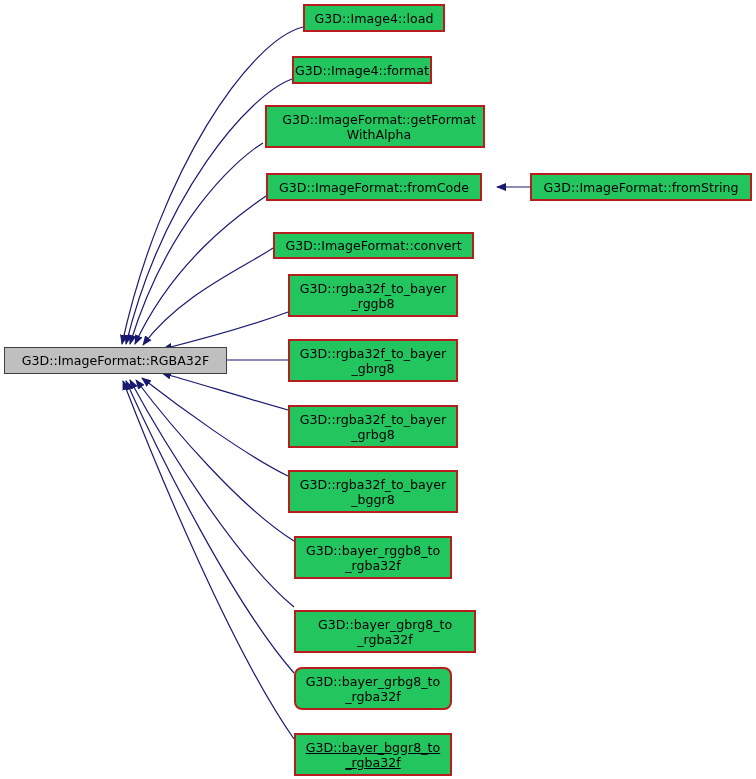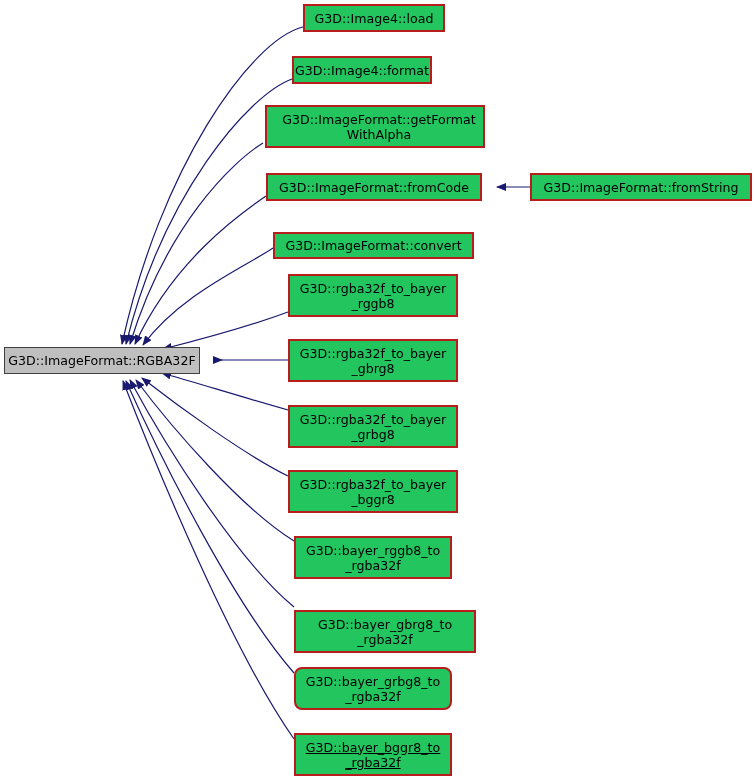--- a/index.html
+++ b/index.html
@@ -64,21 +64,21 @@
         <path d="M288,410 C252,400 197,383 162,373" fill="none" stroke="#191970" stroke-width="1.2" marker-end="url(#arrow)"></path>
         <path d="M288,476 C245,455 178,406 142,378" fill="none" stroke="#191970" stroke-width="1.2" marker-end="url(#arrow)"></path>
         <path d="M294,541 C242,509 172,428 136,380" fill="none" stroke="#191970" stroke-width="1.2" marker-end="url(#arrow)"></path>
         <path d="M294,607 C238,561 166,447 130,380" fill="none" stroke="#191970" stroke-width="1.2" marker-end="url(#arrow)"></path>
         <path d="M294,673 C235,606 162,461 126,381" fill="none" stroke="#191970" stroke-width="1.2" marker-end="url(#arrow)"></path>
         <path d="M294,739 C233,652 159,474 123,381" fill="none" stroke="#191970" stroke-width="1.2" marker-end="url(#arrow)"></path>
         <path d="M530,187 L497,187" fill="none" stroke="#191970" stroke-width="1.2" marker-end="url(#arrow)"></path>
       </g>
   </svg>
   <div id="nodes">
-      <div class="graph-node root" style="left: 4px; top: 347px; width: 196px; height: 27px;">G3D::ImageFormat::RGBA32F</div>
+      <div class="graph-node root" style="left: 4px; top: 347px; width: 223px; height: 27px;">G3D::ImageFormat::RGBA32F</div>
       <div class="graph-node" style="left: 303px; top: 4px; width: 142px; height: 28px;">G3D::Image4::load</div>
       <div class="graph-node" style="left: 292px; top: 56px; width: 140px; height: 28px;">G3D::Image4::format</div>
       <div class="graph-node" style="left: 265px; top: 105px; width: 220px; height: 43px; padding-left: 8px;">G3D::ImageFormat::getFormat
 WithAlpha</div>
       <div class="graph-node" style="left: 266px; top: 173px; width: 216px; height: 28px;">G3D::ImageFormat::fromCode</div>
       <div class="graph-node" style="left: 273px; top: 225px; width: 201px; height: 27px; margin-top: 7px;">G3D::ImageFormat::convert</div>
       <div class="graph-node" style="left: 288px; top: 274px; width: 170px; height: 43px;">G3D::rgba32f_to_bayer
 _rggb8</div>
       <div class="graph-node" style="left: 288px; top: 339px; width: 170px; height: 43px;">G3D::rgba32f_to_bayer
 _gbrg8</div>

